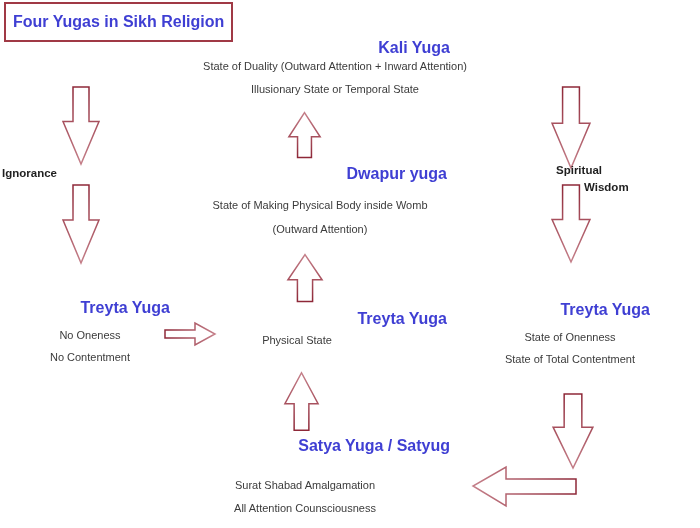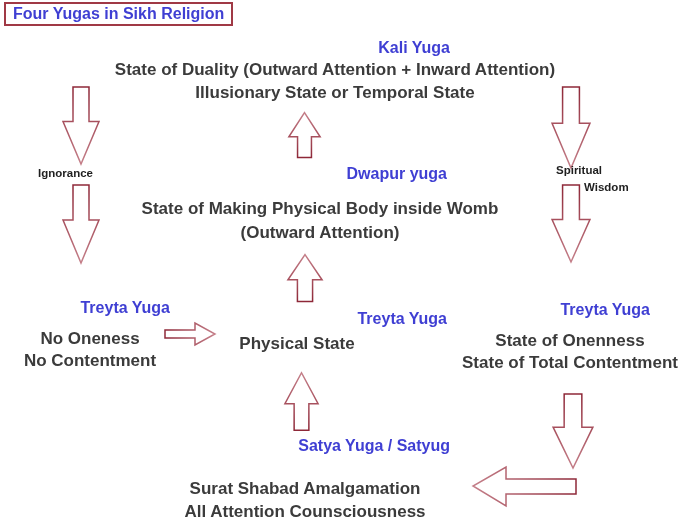--- a/index.html
+++ b/index.html
@@ -11,25 +11,25 @@
     --label:#1f1f1f;
     --bg:#ffffff;
   }
   html,body{margin:0;padding:0;background:#fff;}
   #canvas{
     position:relative;width:700px;height:528px;background:var(--bg);
     font-family:"Liberation Sans",sans-serif;overflow:hidden;
   }
   .abs{position:absolute;white-space:nowrap;}
   .stage-name{color:var(--blue);font-weight:bold;font-size:16px;text-align:right;}
-  .body-line{color:var(--body);font-size:17px;text-align:center;font-weight:bold;}
+  .body-line{color:var(--body);font-size:11px;text-align:center;}
   .small-label{color:var(--label);font-weight:bold;font-size:11.5px;}
   .title-box{
     left:4px;top:2px;border:2px solid var(--border);
-    padding:1px 7px;color:var(--blue);font-weight:bold;font-size:16px;
+    padding:9px 7px;color:var(--blue);font-weight:bold;font-size:16px;
     background:var(--bg);
   }
   svg.arr{position:absolute;overflow:visible;}
   svg.arr polygon{fill:#ffffff;stroke-width:1.5;}
 </style>
 </head>
 <body>
 
 <svg width="0" height="0" style="position:absolute" aria-hidden="true">
   <defs>
@@ -56,21 +56,21 @@
 
   <div class="abs title-box">Four Yugas in Sikh Religion</div>
 
   <div class="abs stage-name" style="left:150px;top:39px;width:300px">Kali Yuga</div>
   <div class="abs body-line" style="left:75px;top:60px;width:520px">State of Duality (Outward Attention + Inward Attention)</div>
   <div class="abs body-line" style="left:75px;top:83px;width:520px">Illusionary State or Temporal State</div>
 
   <svg class="arr" style="left:62px;top:86px;width:38px;height:79px" viewBox="0 0 38 80" preserveAspectRatio="none">
     <polygon points="11,1 27,1 27,36 37,36 19,79 1,36 11,36" stroke="url(#gv-dl)" vector-effect="non-scaling-stroke"></polygon>
   </svg>
-  <div class="abs small-label" style="left:13px;top:167px;width:80px;text-align:right">Ignorance</div>
+  <div class="abs small-label" style="left:2px;top:167px;width:80px;text-align:left">Ignorance</div>
   <svg class="arr" style="left:62px;top:184px;width:38px;height:80px" viewBox="0 0 38 80" preserveAspectRatio="none">
     <polygon points="11,1 27,1 27,36 37,36 19,79 1,36 11,36" stroke="url(#gv-dl)" vector-effect="non-scaling-stroke"></polygon>
   </svg>
 
   <svg class="arr" style="left:551px;top:86px;width:40px;height:83px" viewBox="0 0 38 80" preserveAspectRatio="none">
     <polygon points="11,1 27,1 27,36 37,36 19,79 1,36 11,36" stroke="url(#gv-dl)" vector-effect="non-scaling-stroke"></polygon>
   </svg>
   <div class="abs small-label" style="left:556px;top:164px">Spiritual</div>
   <div class="abs small-label" style="left:584px;top:181px">Wisdom</div>
   <svg class="arr" style="left:551px;top:184px;width:40px;height:79px" viewBox="0 0 38 80" preserveAspectRatio="none">

